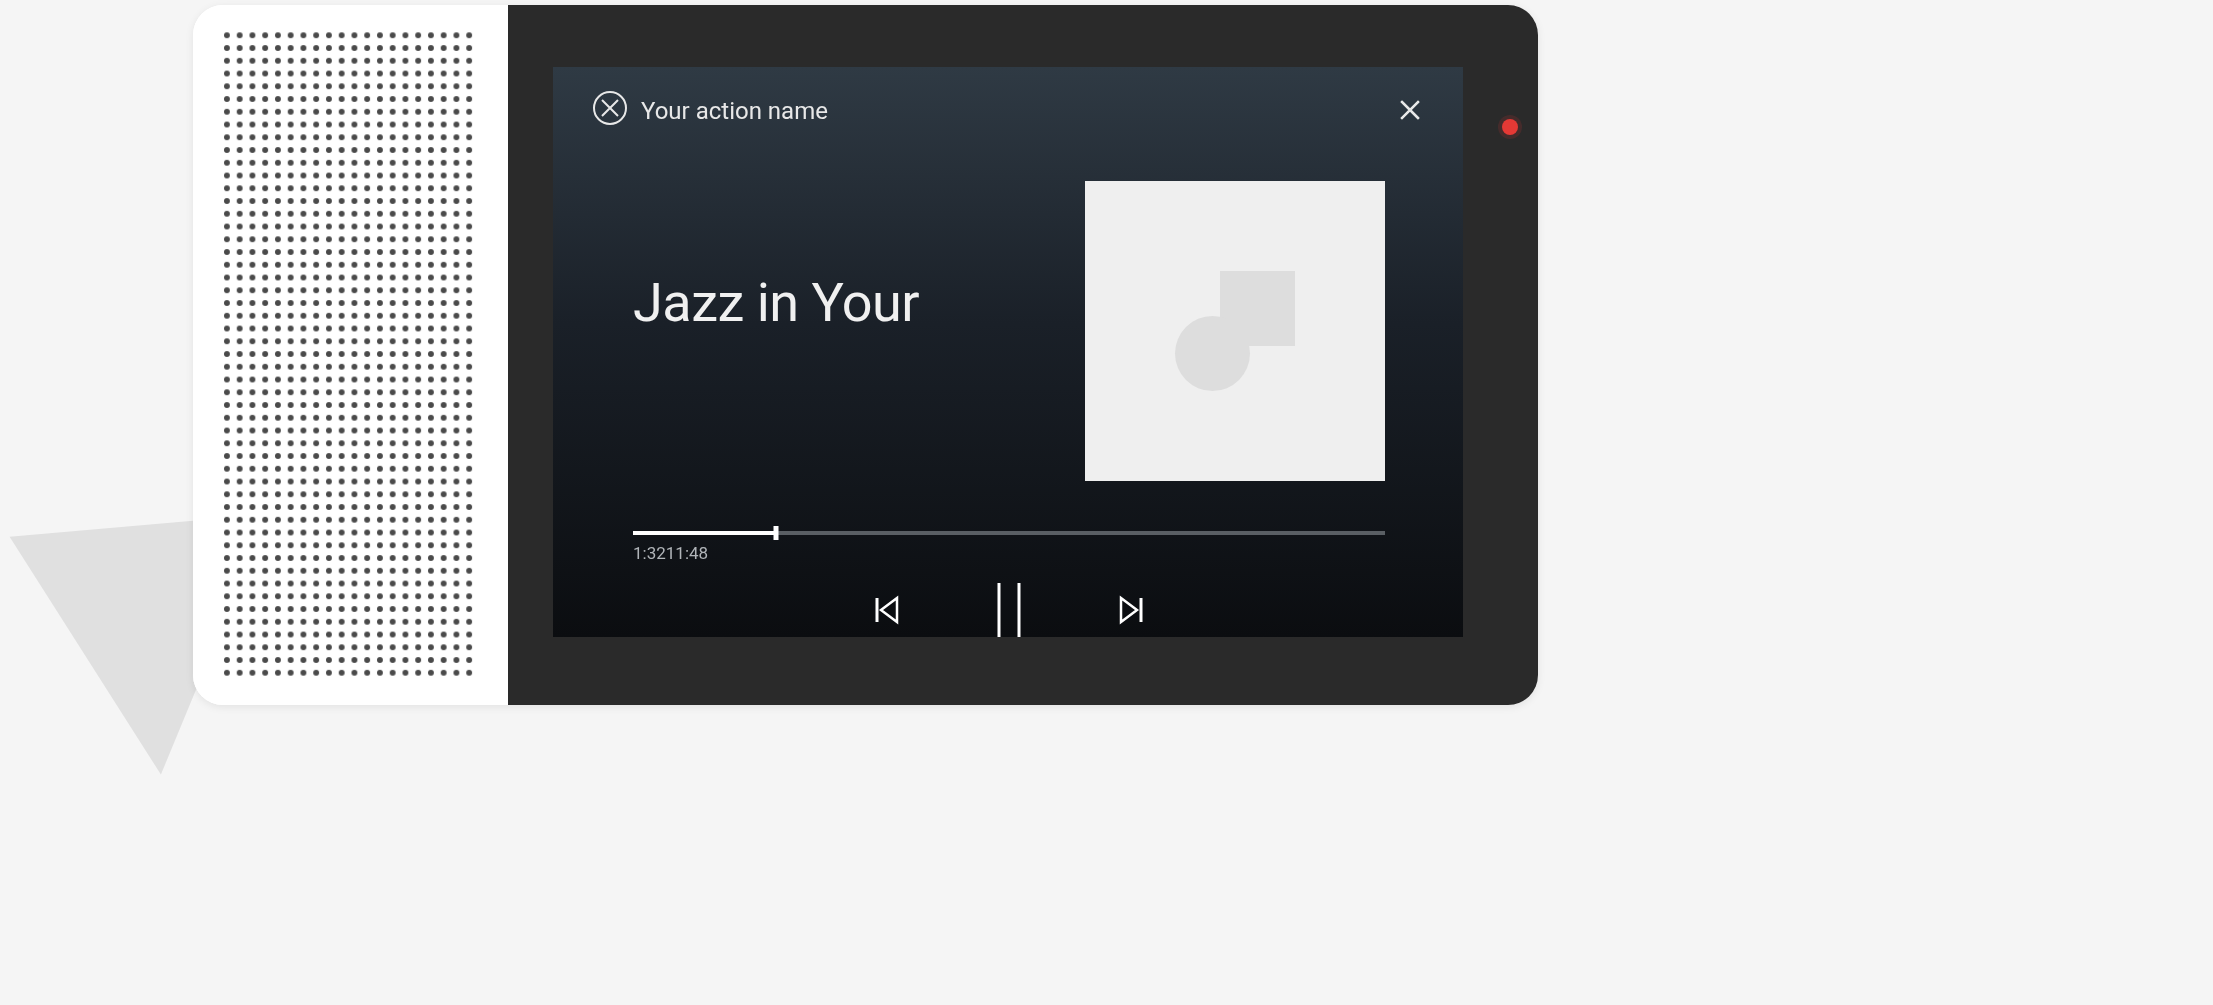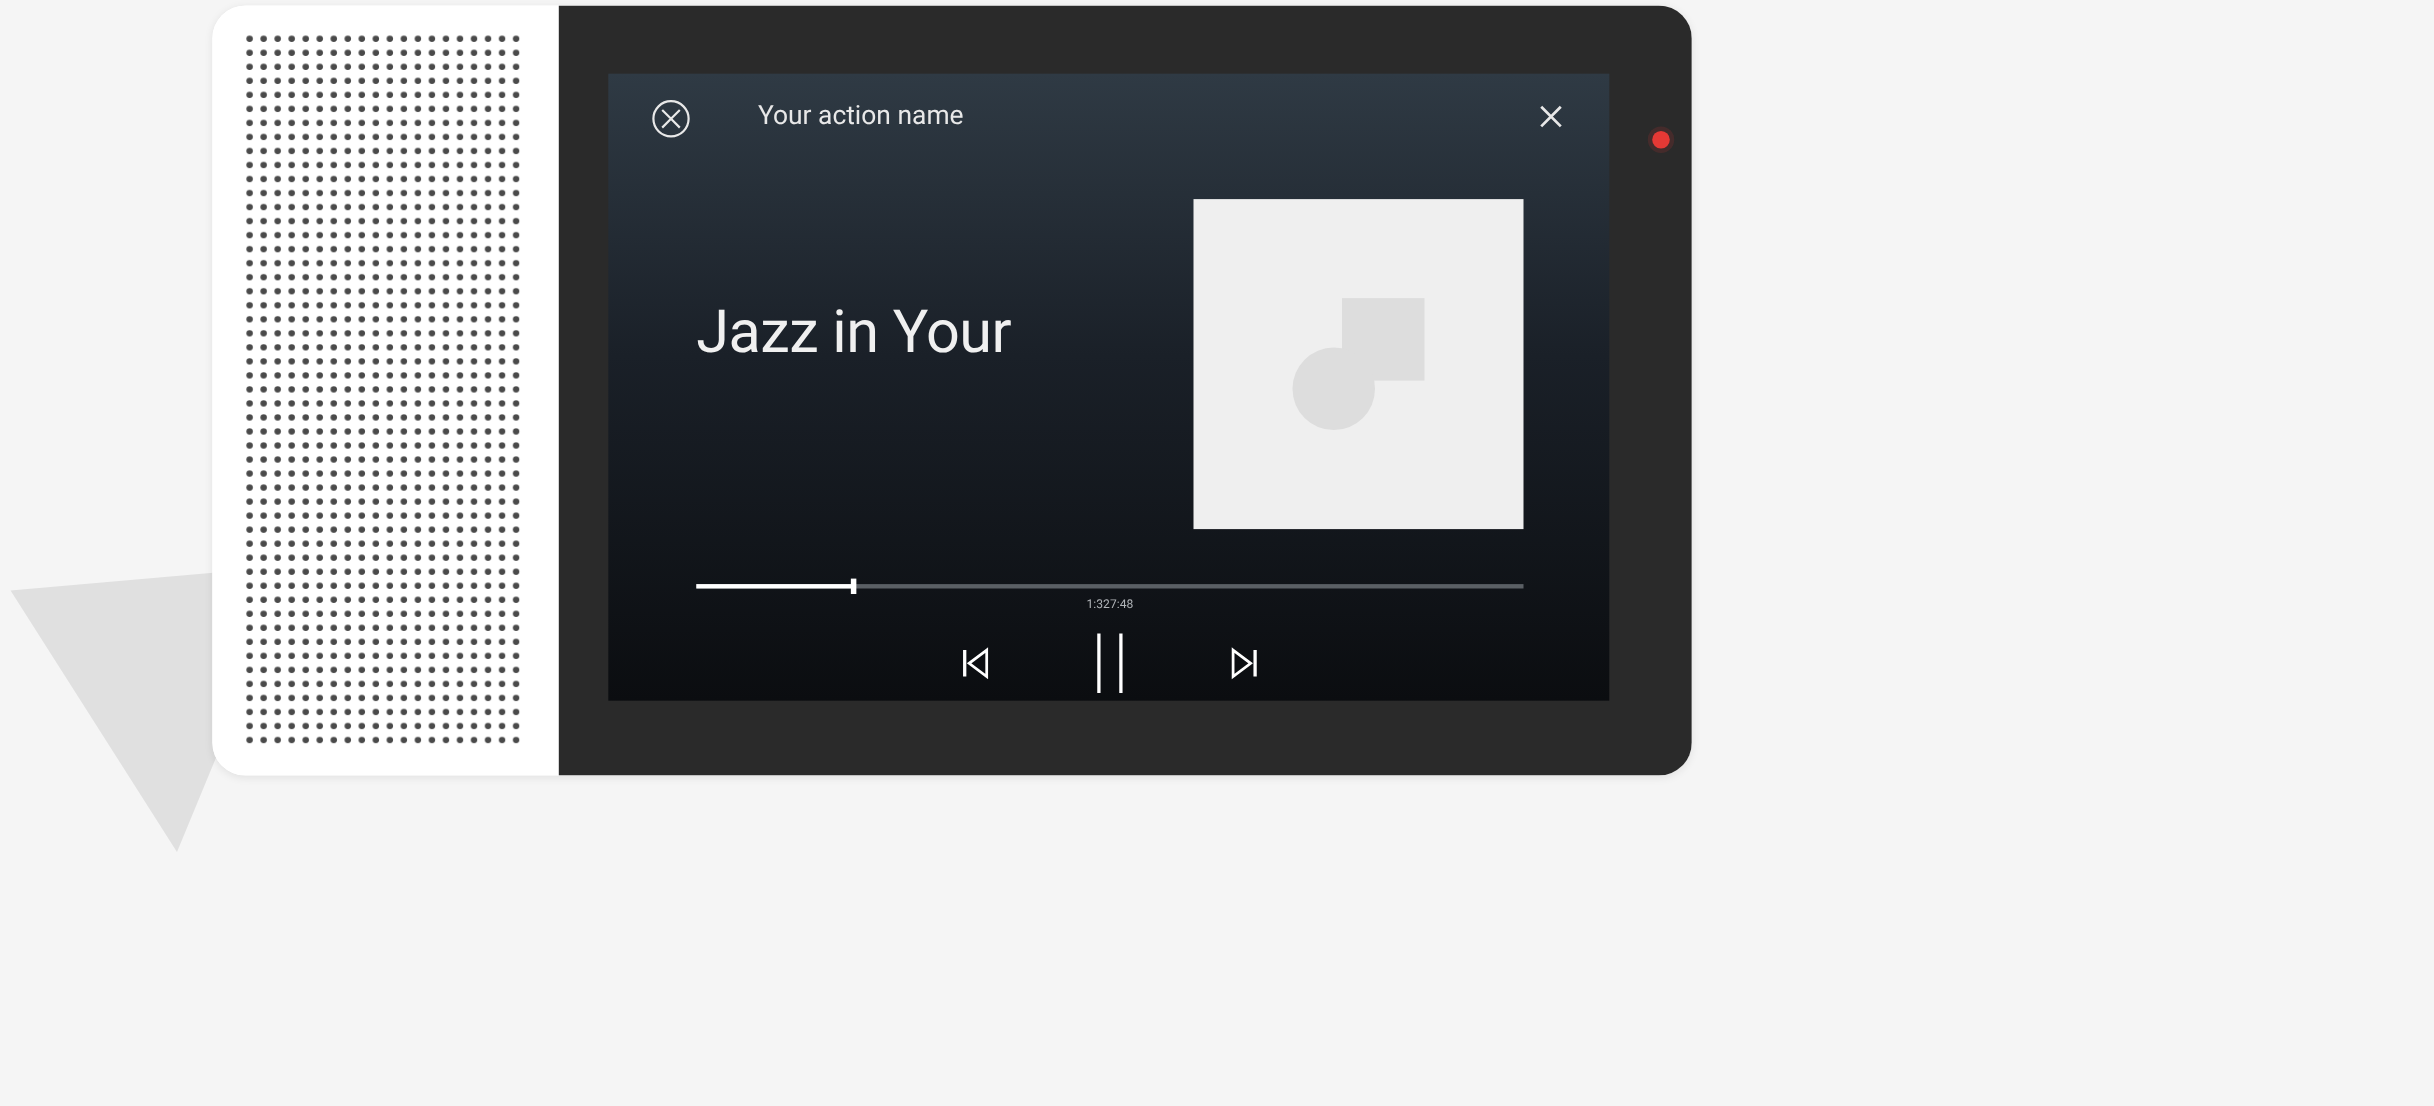--- a/index.html
+++ b/index.html
@@ -55,23 +55,22 @@
       position: relative;
     }
     .screen {
       width: 910px;
       height: 570px;
       background: linear-gradient(to bottom, #2f3a44 0%, #1a2028 45%, #0b0d10 100%);
       position: relative;
     }
     .screen-header {
       display: flex;
-      align-items: flex-start;
+      align-items: flex-end;
       padding: 24px 38px 0 40px;
-      gap: 48px;
     }
     .action-icon {
       width: 34px;
       height: 34px;
       border-radius: 50%;
       border: 2px solid #e8e8e8;
       display: flex;
       align-items: center;
       justify-content: center;
       margin-right: 14px;
@@ -157,24 +156,24 @@
       position: absolute;
       left: 19%;
       top: -5px;
       width: 5px;
       height: 14px;
       background: #fff;
       transform: translateX(-50%);
     }
     .time-row {
       display: flex;
-      justify-content: center;
+      justify-content: flex-start;
       margin-top: 8px;
       color: #b0b4b8;
-      font-size: 11px;
+      font-size: 17px;
     }
     .controls {
       display: flex;
       align-items: center;
       justify-content: center;
       gap: 85px;
       padding-top: 18px;
     }
     .ctrl-btn {
       color: #fff;
@@ -239,21 +238,21 @@
         </div>
       </div>
 
       <div class="progress-section">
         <div class="progress-bar">
           <div class="progress-fill"></div>
           <div class="progress-handle"></div>
         </div>
         <div class="time-row">
           <span>1:32</span>
-          <span>7:48</span>
+          <span>11:48</span>
         </div>
 
         <div class="controls">
           <div class="ctrl-btn">
             <svg width="34" height="34" viewBox="0 0 34 34">
               <path d="M7 5 L7 29" stroke="#fff" stroke-width="3"></path>
               <path d="M27 5 L11 17 L27 29 Z" fill="none" stroke="#fff" stroke-width="2.5" stroke-linejoin="miter"></path>
             </svg>
           </div>
           <div class="ctrl-btn">

